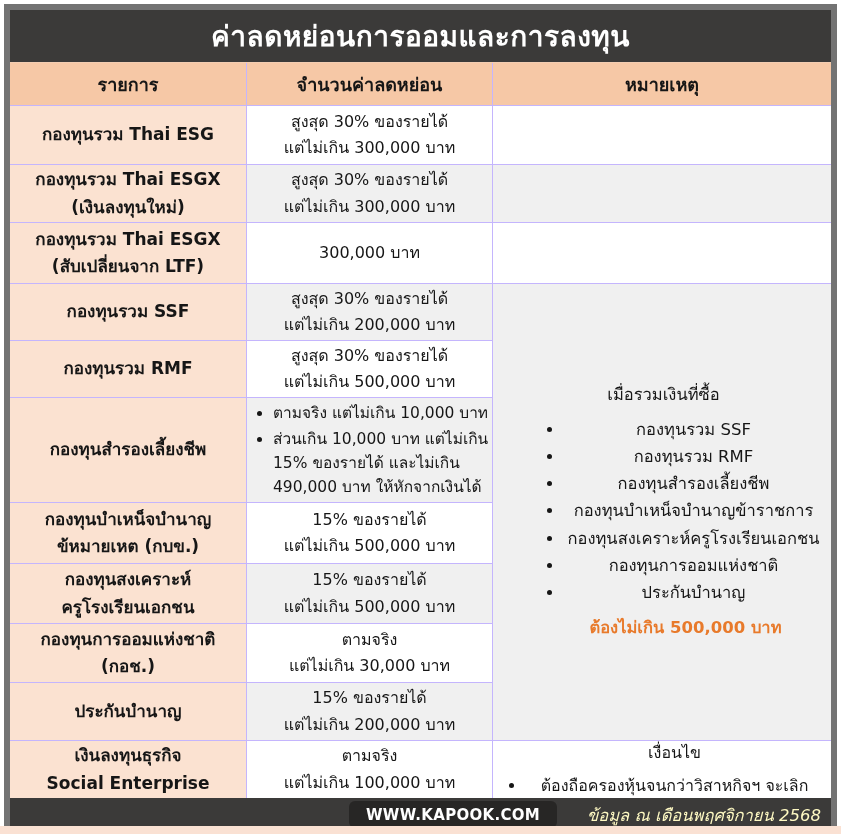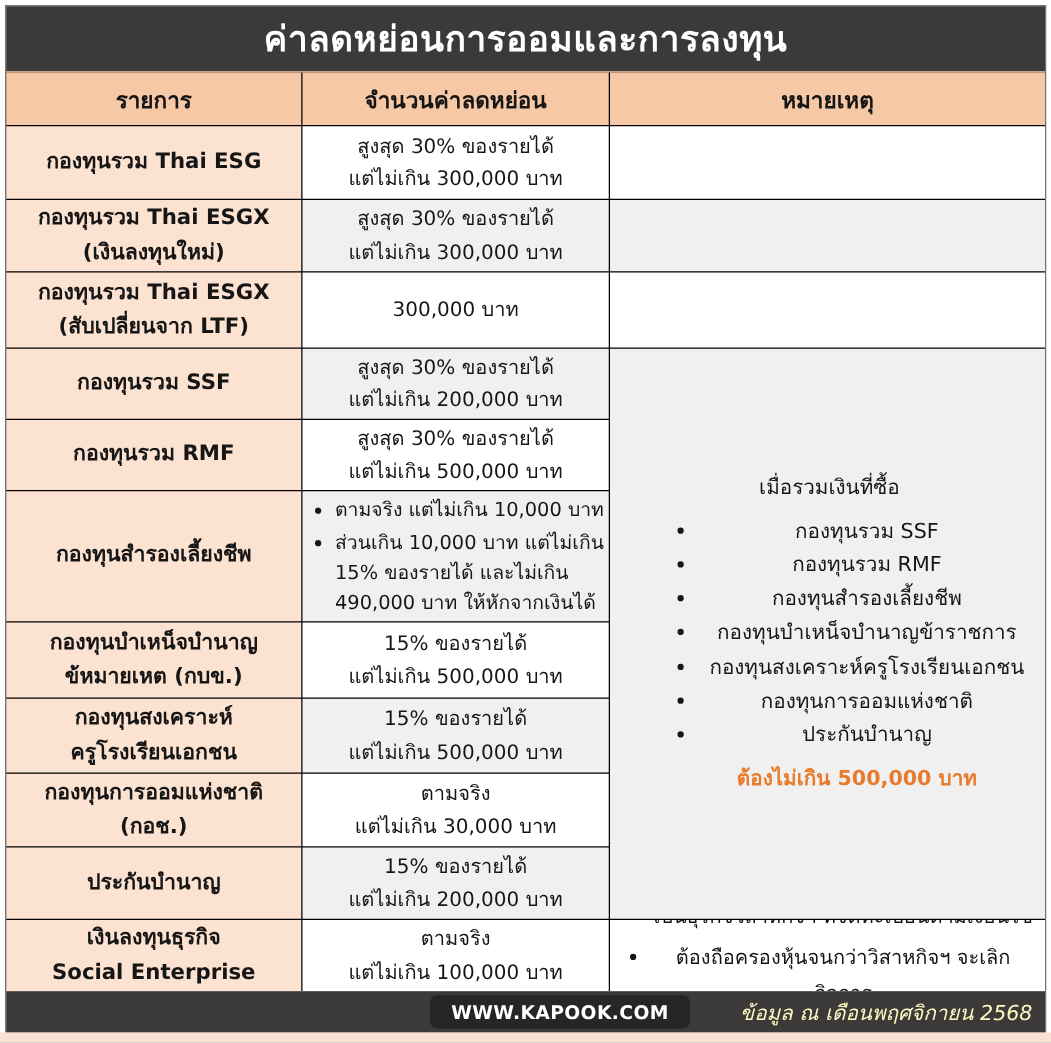--- a/index.html
+++ b/index.html
@@ -1,22 +1,22 @@
 <!DOCTYPE html>
 <html><head>
 <meta charset="utf-8">
 <style>
   * { margin: 0; padding: 0; box-sizing: border-box; }
   html, body { width: 841px; height: 834px; background: #ffffff; font-family: "DejaVu Sans", "Liberation Sans", sans-serif; }
   .page { position: relative; width: 841px; height: 834px; background: #ffffff; overflow: hidden; }
   .frame { position: absolute; left: 4px; top: 4px; width: 833px; height: 822px;
-           border: 1px solid #737373; display: flex; flex-direction: column; background: #ffffff; }
+           border: 6px solid #737373; display: flex; flex-direction: column; background: #ffffff; }
   .title-bar { height: 52px; background: #3b3a39; color: #ffffff; display: flex; align-items: center;
                justify-content: center; font-size: 28px; font-weight: bold; letter-spacing: .5px; flex: none; }
-  .grid { flex: 1; display: grid; background: #000000; gap: 1px; border-top: 1px solid #f3cdb2;
+  .grid { flex: 1; display: grid; background: #c4b5fd; gap: 1px; border-top: 1px solid #f3cdb2;
           grid-template-columns: 236px 245px 1fr;
           grid-template-rows: 42px 58px 57px 60px 56px 56px 104px 60px 59px 58px 57px 57px; }
   .hcell { background: #f6c8a6; display: flex; align-items: center; justify-content: center;
            font-weight: bold; font-size: 18px; color: #161616; }
   .cell { display: flex; flex-direction: column; align-items: center; justify-content: center;
           text-align: center; color: #161616; overflow: hidden; }
   .label-cell { background: #fbe2d1; font-weight: bold; font-size: 17px; line-height: 1.6; }
   .amount-cell { font-size: 16px; line-height: 1.65; }
   .bg-white { background: #ffffff; }
   .bg-gray  { background: #f0f0f0; }

